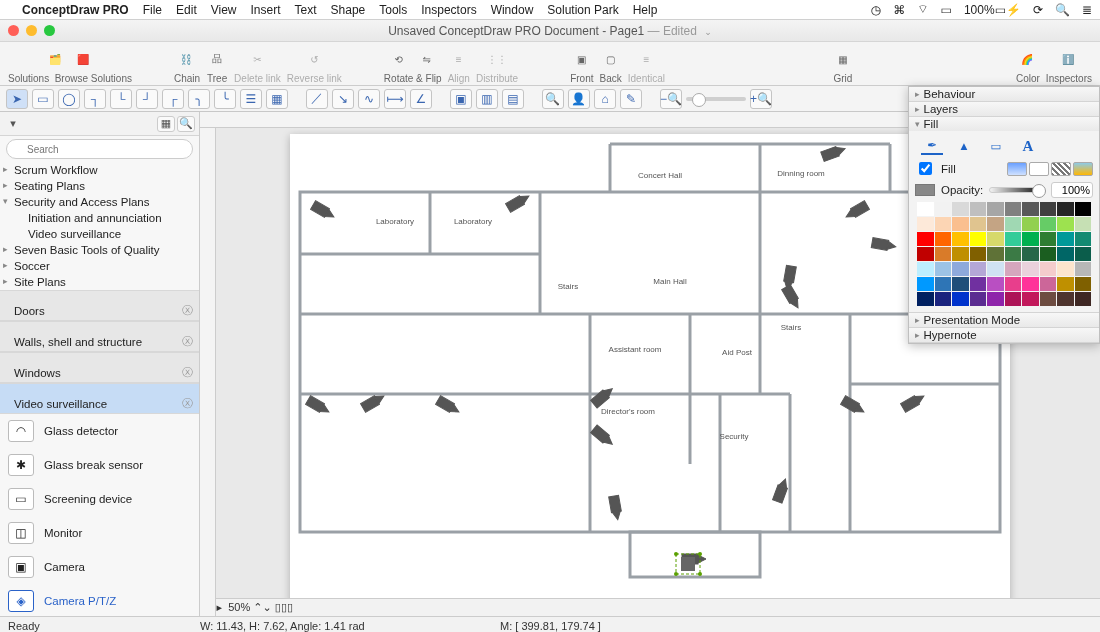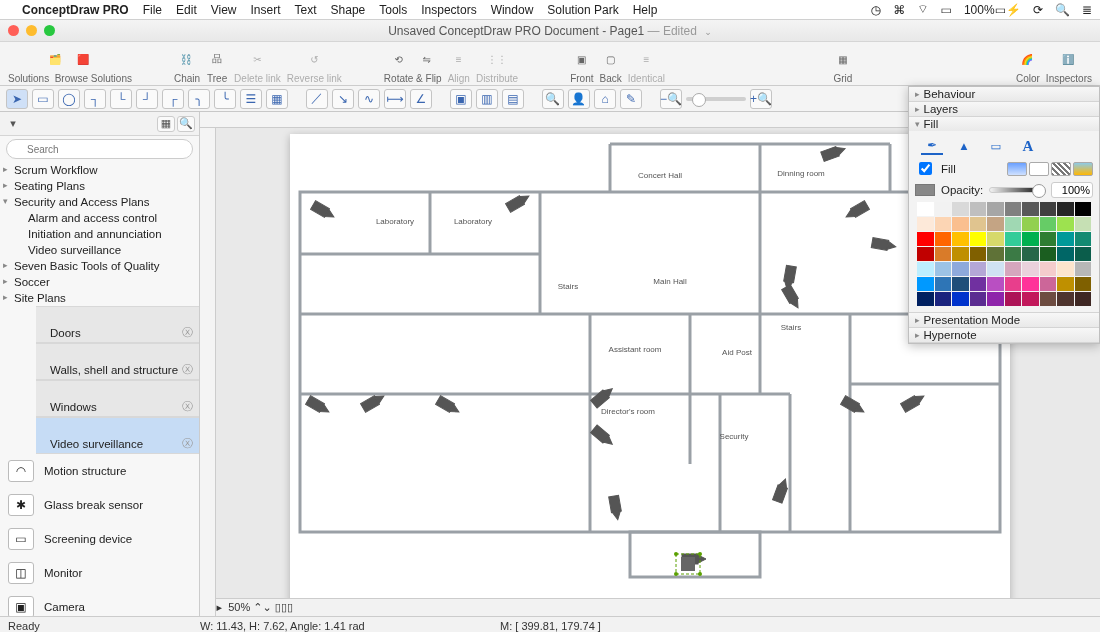--- a/index.html
+++ b/index.html
@@ -45,21 +45,21 @@
   .sb-top { height:24px; display:flex; align-items:center; background:#f2f2f2; border-bottom:1px solid #d5d5d5; padding:0 4px;}
   .sb-top .right-mini { margin-left:auto; display:flex; gap:2px;}
   .sb-top .mini { width:18px; height:16px; display:inline-flex; align-items:center; justify-content:center; font-size:11px; color:#555; border:1px solid #ccc; border-radius:3px; background:#fafafa;}
   .sb-search { padding:3px 6px; }
   .sb-search input { width:100%; height:20px; border:1px solid #ccc; border-radius:10px; padding:0 20px; font-size:10px; color:#999; background:#fff;}
   .tree { overflow:auto; font-size:11.5px; }
   .tree .row { padding:2px 6px 2px 14px; cursor:default; border-bottom:0; position:relative;}
   .tree .row.exp::before { content:"▸"; position:absolute; left:3px; font-size:9px; color:#888;}
   .tree .row.open::before { content:"▾"; }
   .tree .row.sub { padding-left:28px; }
-  .tree .sec-row { background:#e7e7e7; border:1px solid #d8d8d8; border-left:0; border-right:0; padding:18px 6px 2px 14px; display:flex; align-items:center; font-size:11.5px;margin-left:36px;}
+  .tree .sec-row { background:#e7e7e7; border:1px solid #d8d8d8; border-left:0; border-right:0; padding:12px 6px 2px 14px; display:flex; align-items:center; font-size:11.5px;}
   .tree .sec-row.active { background:#c6dcf5; }
   .tree .sec-row .closebtn { margin-left:auto; color:#999; font-size:11px; }
   .stencil-list { overflow:auto; flex:1;}
   .stencil { display:flex; align-items:center; gap:10px; padding:6px 8px; font-size:11.5px; }
   .stencil .thumb { width:26px; height:22px; border:1px solid #bbb; border-radius:3px; display:flex; align-items:center; justify-content:center; background:#fff; font-size:12px;}
   .stencil.selected { color:#2a62c8; }
   .stencil.selected .thumb { border-color:#2a62c8; }
 
   .canvas { flex:1; position:relative; background:#e9e9e9; display:flex; flex-direction:column;}
   .canvas .ruler-h { height:16px; background:#f4f4f4; border-bottom:1px solid #ccc;}
@@ -287,21 +287,20 @@
         <span class="mini" style="color:#2a62c8">🔍</span>
       </div>
     </div>
     <div class="sb-search">
       <input type="text" placeholder="Search" style="">
     </div>
     <div class="tree" id="tree">
         <div class="row exp">Scrum Workflow</div>
         <div class="row exp">Seating Plans</div>
         <div class="row exp open">Security and Access Plans</div>
-        <div class="row sub">Alarm and access control</div>
         <div class="row sub">Initiation and annunciation</div>
         <div class="row sub">Video surveillance</div>
         <div class="row exp">Seven Basic Tools of Quality</div>
         <div class="row exp">Soccer</div>
         <div class="row exp">Site Plans</div>
       </div>
     <div class="tree" id="sections">
         <div class="sec-row">
           <span>Doors</span>
           <span class="closebtn">ⓧ</span>
@@ -315,21 +314,21 @@
           <span class="closebtn">ⓧ</span>
         </div>
         <div class="sec-row active">
           <span>Video surveillance</span>
           <span class="closebtn">ⓧ</span>
         </div>
       </div>
     <div class="stencil-list" id="stencils">
         <div class="stencil">
           <span class="thumb">◠</span>
-          <span>Motion structure</span>
+          <span>Glass detector</span>
         </div>
         <div class="stencil">
           <span class="thumb">✱</span>
           <span>Glass break sensor</span>
         </div>
         <div class="stencil">
           <span class="thumb">▭</span>
           <span>Screening device</span>
         </div>
         <div class="stencil">

